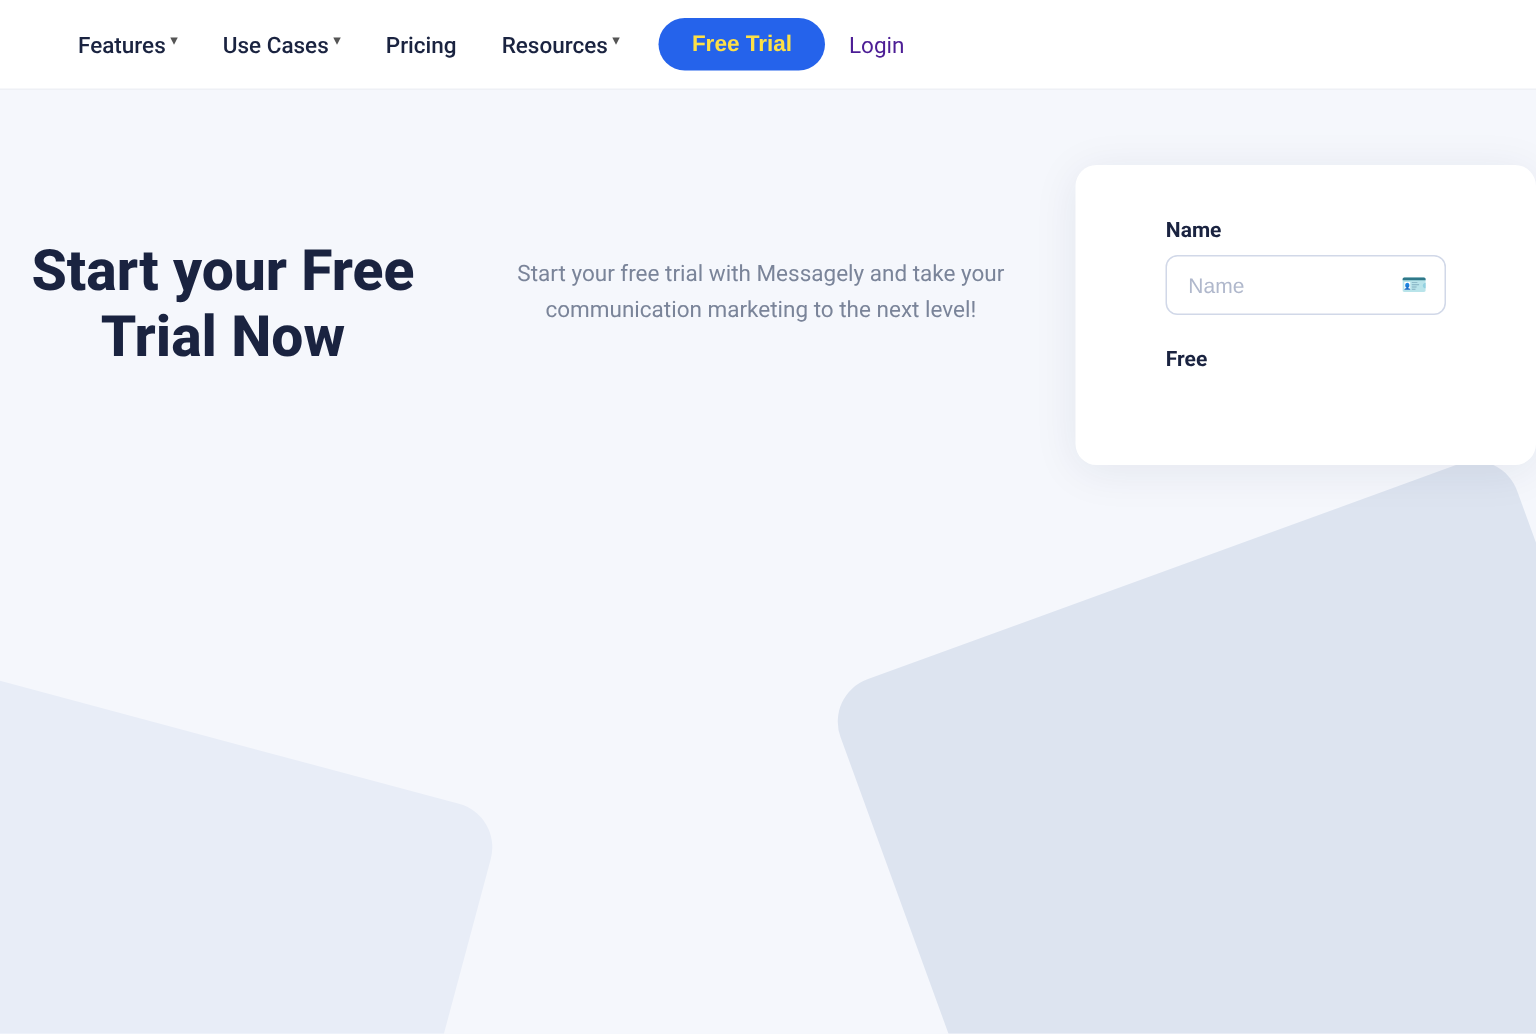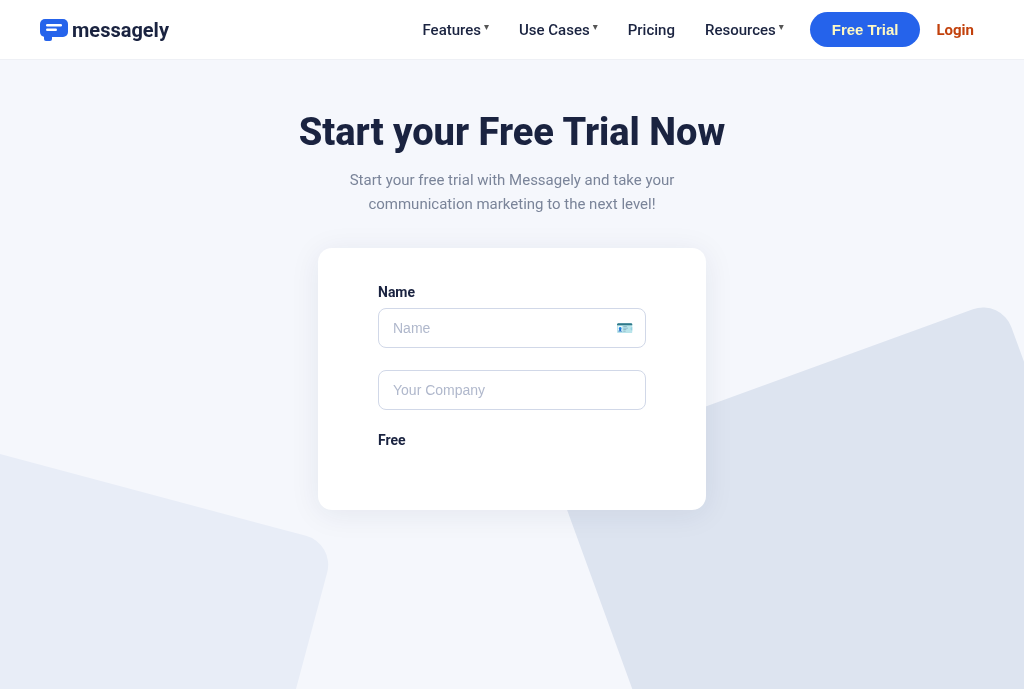--- a/index.html
+++ b/index.html
@@ -86,44 +86,44 @@
       font-weight: 500;
     }
 
     .chevron {
       font-size: 10px;
       color: #555;
     }
 
     .nav-btn-free {
       background: #2563eb;
-      color: #fef9c3;
+      color: #fde047;
       padding: 9px 22px;
       border-radius: 25px;
       font-size: 15px;
       font-weight: 600;
       cursor: pointer;
       border: none;
       margin-left: 8px;
     }
 
     .nav-login {
       font-size: 15px;
-      color: #c2410c;
-      font-weight: 700;
+      color: #4c1d95;
+      font-weight: 400;
       cursor: pointer;
       padding: 8px 10px;
     }
 
     
     main {
       position: relative;
       z-index: 5;
       display: flex;
-      flex-direction: column;
+      flex-direction: row;
       align-items: center;
       padding-top: 50px;
     }
 
     .hero-title {
       font-size: 38px;
       font-weight: 800;
       color: #1a2340;
       text-align: center;
       margin-bottom: 14px;
@@ -200,29 +200,20 @@
       margin-top: 6px;
     }
   </style>
 </head>
 <body>
 
 <div class="bg-shape-right"></div>
 <div class="bg-shape-left"></div>
 
 <header>
-  <a class="logo" href="#">
-    <svg class="logo-icon" viewBox="0 0 28 22" fill="none" xmlns="http://www.w3.org/2000/svg">
-      <rect x="0" y="0" width="28" height="18" rx="5" fill="#2563eb"></rect>
-      <rect x="4" y="14" width="8" height="8" rx="2" fill="#2563eb"></rect>
-      <rect x="6" y="5" width="16" height="2.5" rx="1.2" fill="white"></rect>
-      <rect x="6" y="9.5" width="11" height="2.5" rx="1.2" fill="white"></rect>
-    </svg>
-    <span>messagely</span>
-  </a>
 
   <nav>
     <a class="nav-item">
       <span>Features</span>
       <span class="chevron">▾</span>
     </a>
     <a class="nav-item">
       <span>Use Cases</span>
       <span class="chevron">▾</span>
     </a>
@@ -248,21 +239,20 @@
       <div class="form-group">
         <label class="form-label">Name</label>
         <div class="input-wrapper">
           <input class="form-input" type="text" placeholder="Name" style="">
           <span class="input-icon">🪪</span>
         </div>
       </div>
 
       
       <div class="form-group">
-        <input class="form-input" type="text" placeholder="Your Company" style="">
       </div>
 
       
       <div class="form-group">
         <label class="form-label">Free</label>
       </div>
 
       
     </form>
   </div>

